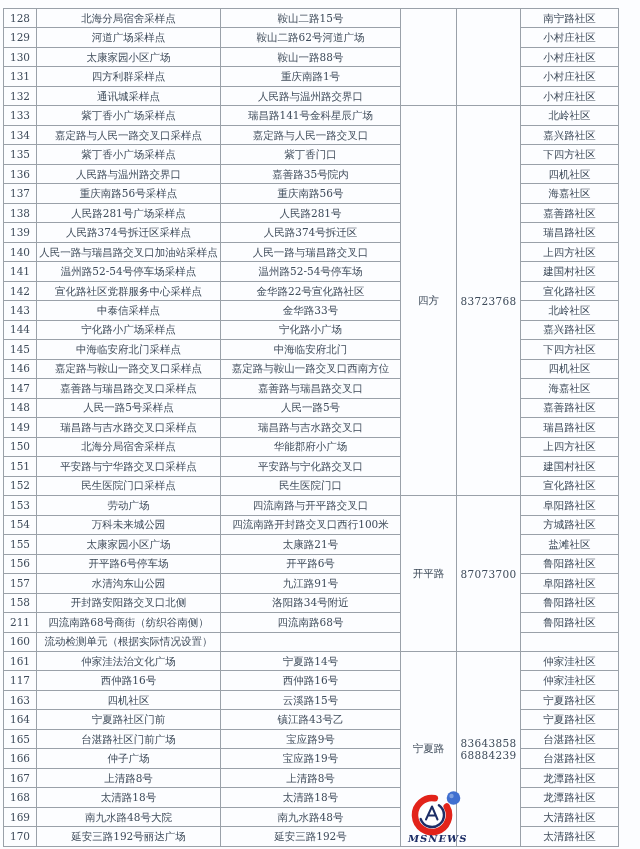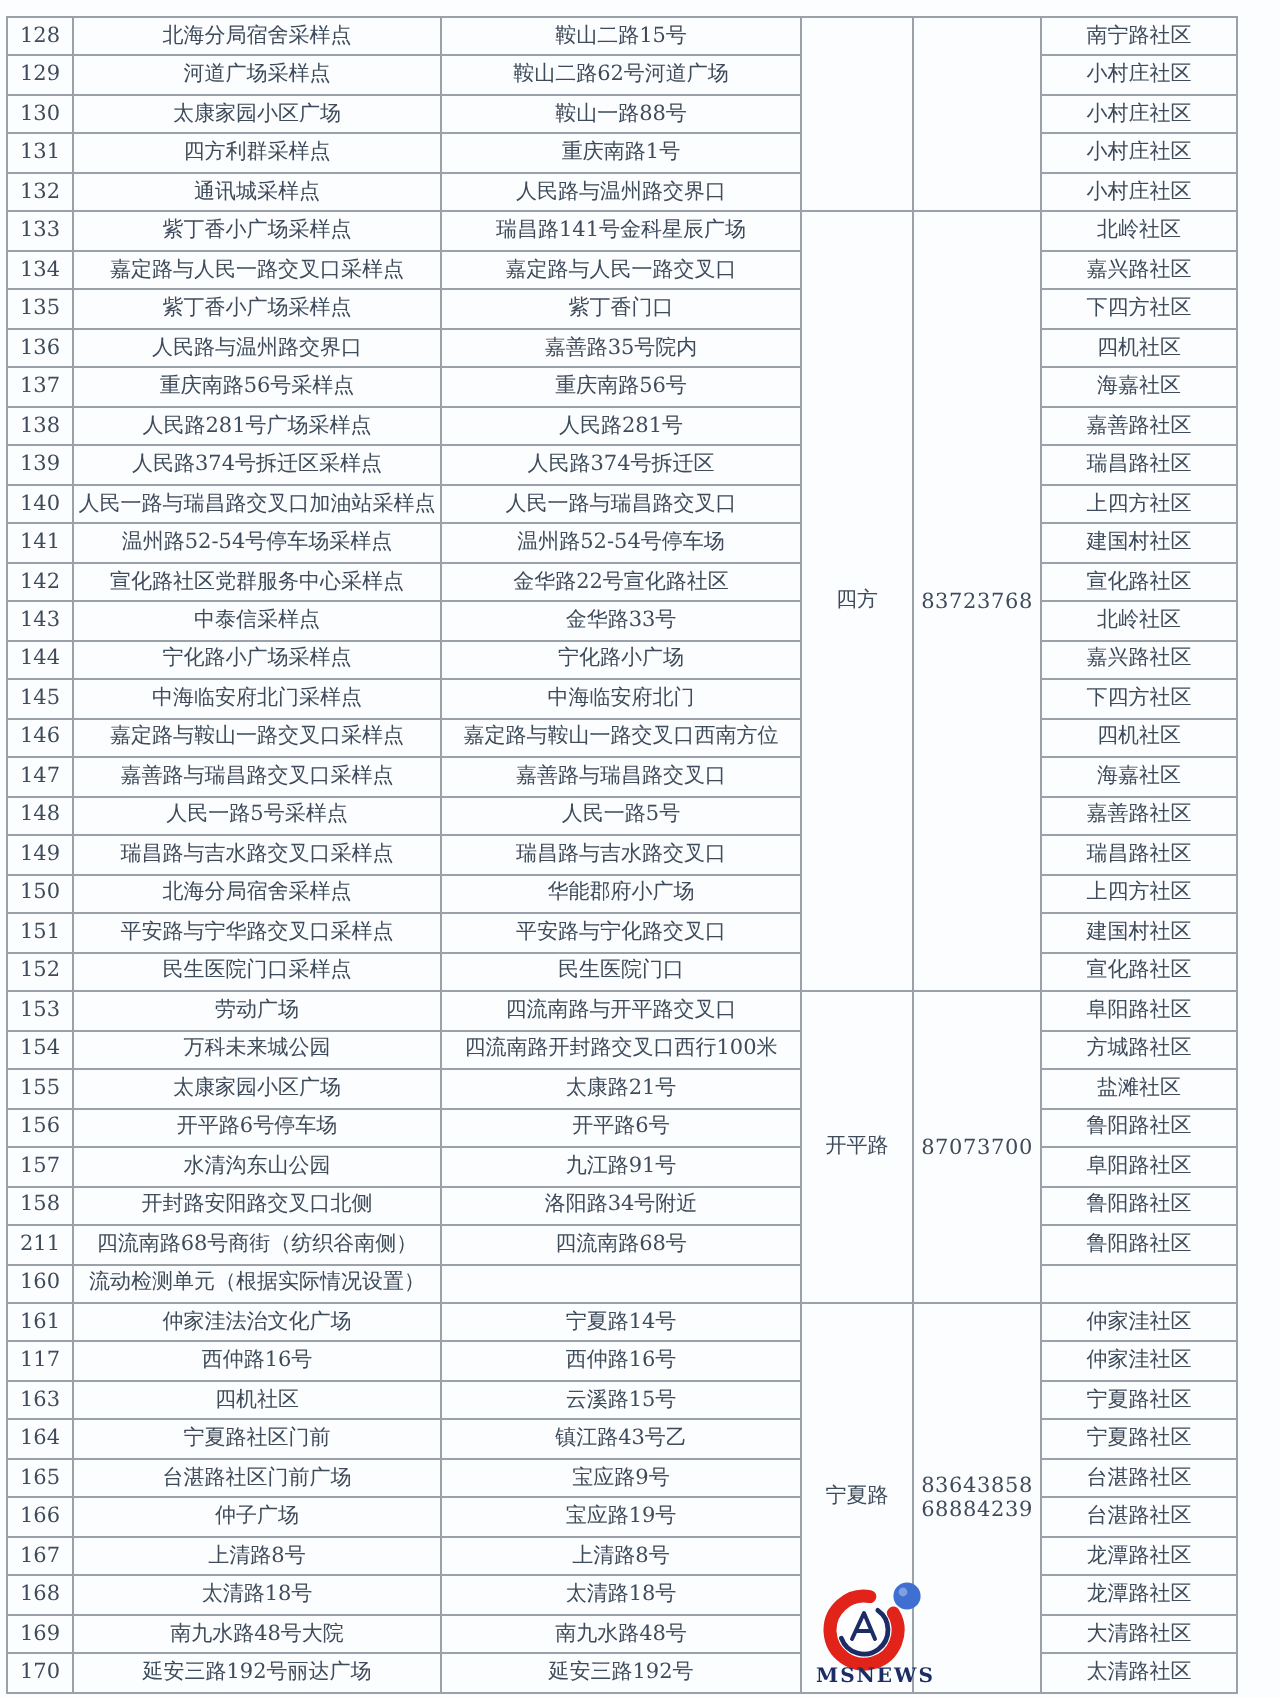--- a/index.html
+++ b/index.html
@@ -30,20 +30,21 @@
   }
   td.phone-cell div{font-size:10.5px;line-height:12px;letter-spacing:0.3px;}
   
   .watermark{position:absolute;left:406px;top:786px;width:240px;height:62px;z-index:5;}
   .wm-logo{position:absolute;left:0;top:2px;}
   .wm-msnews{
     position:absolute;left:2px;top:47px;
     font-family:"DejaVu Serif","Liberation Serif",serif;
     font-weight:bold;font-size:10px;letter-spacing:1px;
     color:#1c2d66;
+    font-style:italic;
   }
   .wm-sitename{
     position:absolute;left:58px;top:13px;
     font-family:"DejaVu Sans","Liberation Sans",sans-serif;
     font-weight:bold;font-size:26px;line-height:28px;
     letter-spacing:-1px;
     color:#e2231a;
     white-space:nowrap;
   }
 </style>

